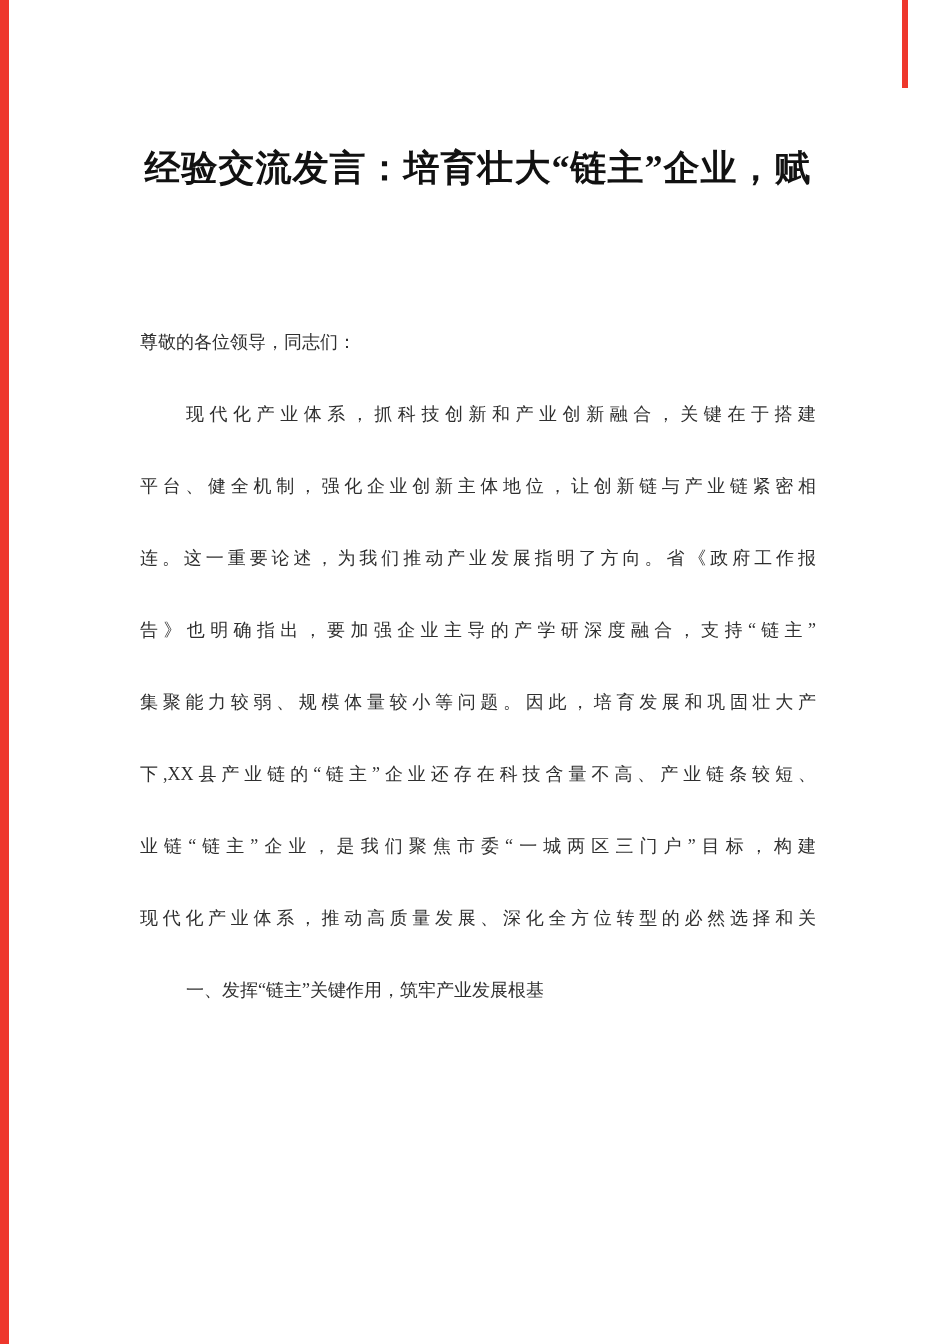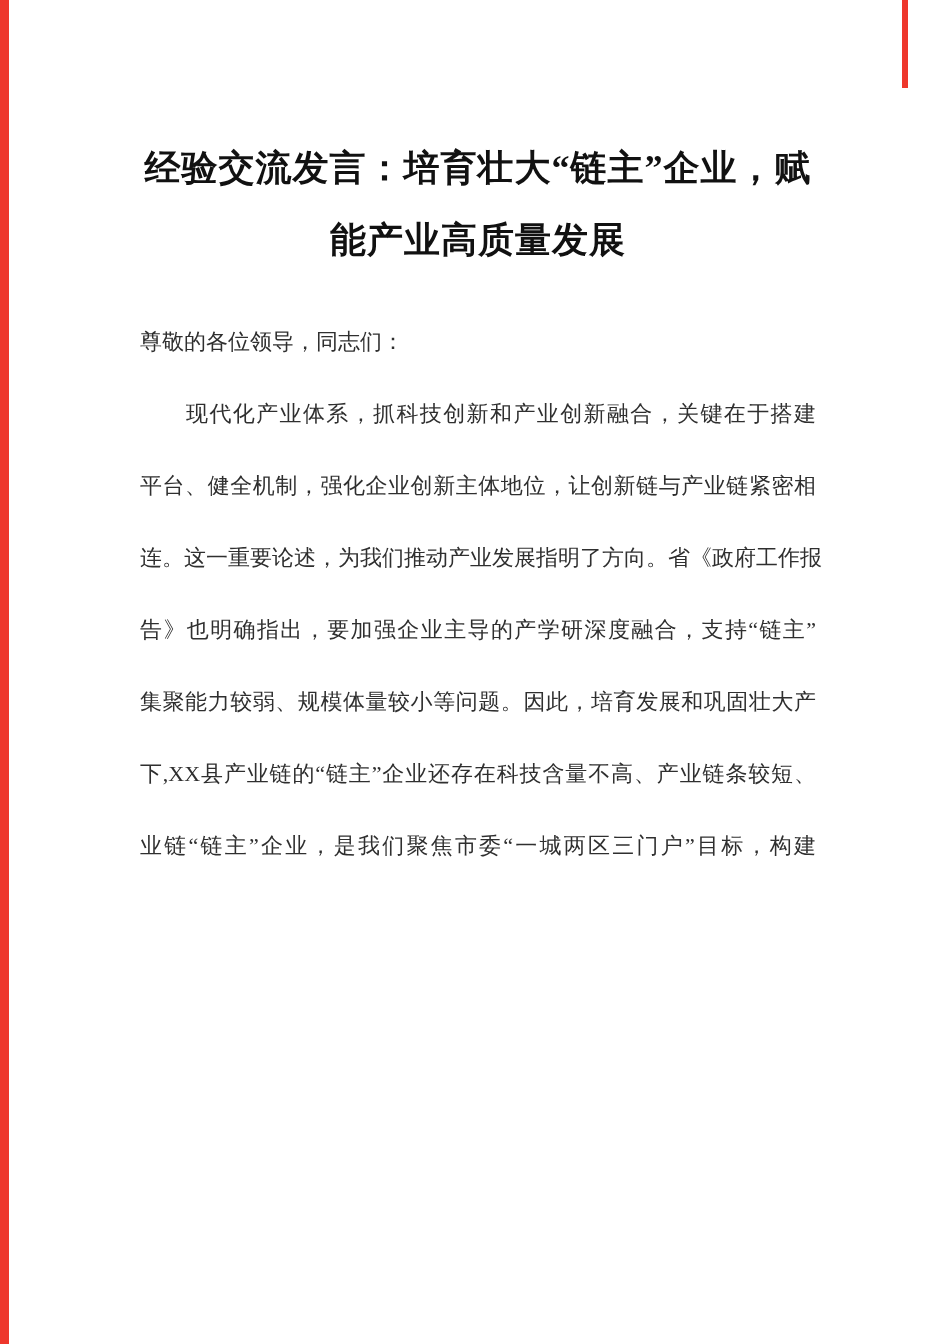--- a/index.html
+++ b/index.html
@@ -45,21 +45,21 @@
   }
   .title .title-line {
     height: 72px;
     white-space: nowrap;
   }
   .doc-body {
     position: absolute;
     left: 140px;
     top: 306px;
     width: 676px;
-    font-size: 22px;
+    font-size: 18px;
     line-height: 72px;
     color: var(--body-text, #2f2f2f);
   }
   .doc-body .line {
     height: 72px;
     white-space: nowrap;
   }
   .indent {
     text-indent: 46px;
   }
@@ -71,27 +71,28 @@
 </head>
 <body>
 
 <div class="page">
 
   <div class="accent-left"></div>
   <div class="accent-right"></div>
 
   <div class="title">
     <div class="title-line">经验交流发言：培育壮大“链主”企业，赋</div>
-    <div class="title-line">能产业高质量发展</div>
   </div>
 
   <div class="doc-body">
     <div class="line">尊敬的各位领导，同志们：</div>
     <div class="line indent justify">现代化产业体系，抓科技创新和产业创新融合，关键在于搭建</div>
     <div class="line justify">平台、健全机制，强化企业创新主体地位，让创新链与产业链紧密相</div>
     <div class="line justify">连。这一重要论述，为我们推动产业发展指明了方向。省《政府工作报</div>
     <div class="line justify">告》也明确指出，要加强企业主导的产学研深度融合，支持“链主”</div>
     <div class="line justify">集聚能力较弱、规模体量较小等问题。因此，培育发展和巩固壮大产</div>
     <div class="line justify">下,XX县产业链的“链主”企业还存在科技含量不高、产业链条较短、</div>
     <div class="line justify">业链“链主”企业，是我们聚焦市委“一城两区三门户”目标，构建</div>
+    <div class="line justify">现代化产业体系，推动高质量发展、深化全方位转型的必然选择和关</div>
+    <div class="line indent">一、发挥“链主”关键作用，筑牢产业发展根基</div>
   </div>
 
 </div>
 
 </body></html>

